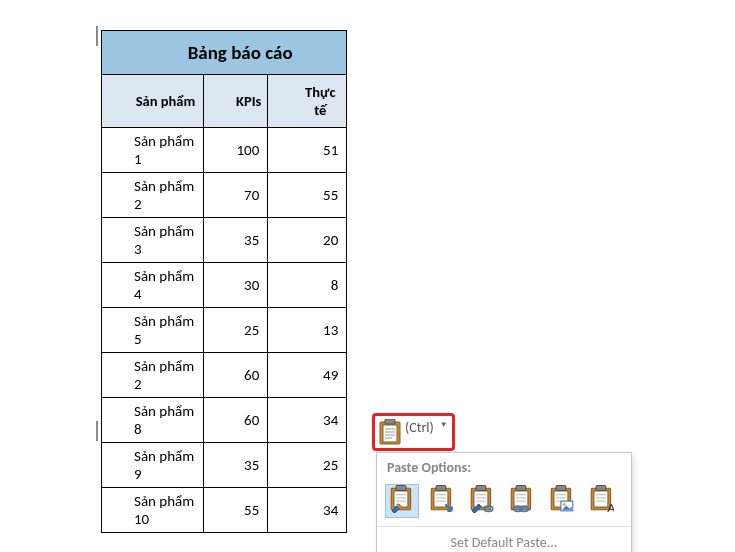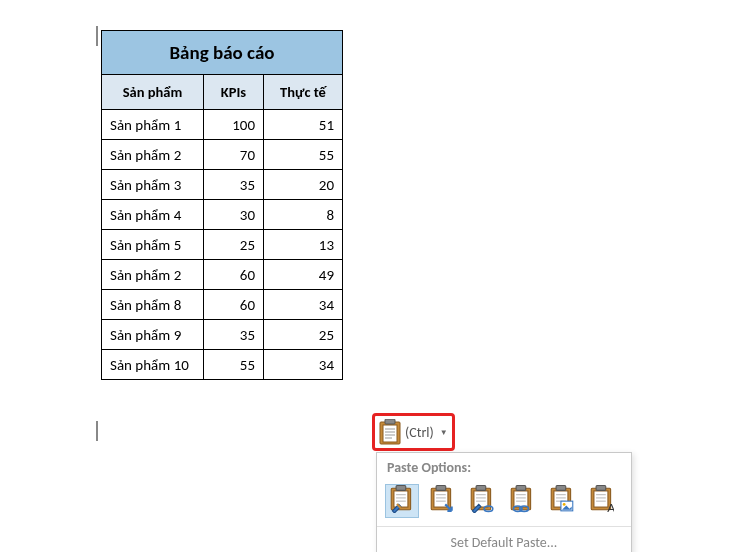--- a/index.html
+++ b/index.html
@@ -27,21 +27,21 @@
     height: 20px;
     background: #888;
   }
   .table {
     position: absolute;
     left: 101px;
     top: 30px;
     border-collapse: collapse;
     font-size: 15px;
   }
-  .table td, .table th { border: 1px solid #000; }
+  .table td, .table th { border: 1px solid #000; padding-left: 32px; }
   .title-cell {
     background: #9cc5e2;
     font-weight: bold;
     font-size: 19px;
     text-align: center;
     padding: 10px 0;
   }
   .header-cell {
     background: #dce7f1;
     font-weight: bold;
@@ -61,21 +61,21 @@
     left: 372px;
     top: 413px;
     border: 3px solid #e62222;
     border-radius: 4px;
     padding: 3px 4px;
     display: flex;
     align-items: center;
   }
   .paste-btn {
     display: flex;
-    align-items: center;
+    align-items: flex-start;
     gap: 4px;
     font-size: 14px;
     color: #555;
   }
   .dropdown-arrow {
     font-size: 8px;
     color: #666;
     margin-left: 2px;
   }
 

